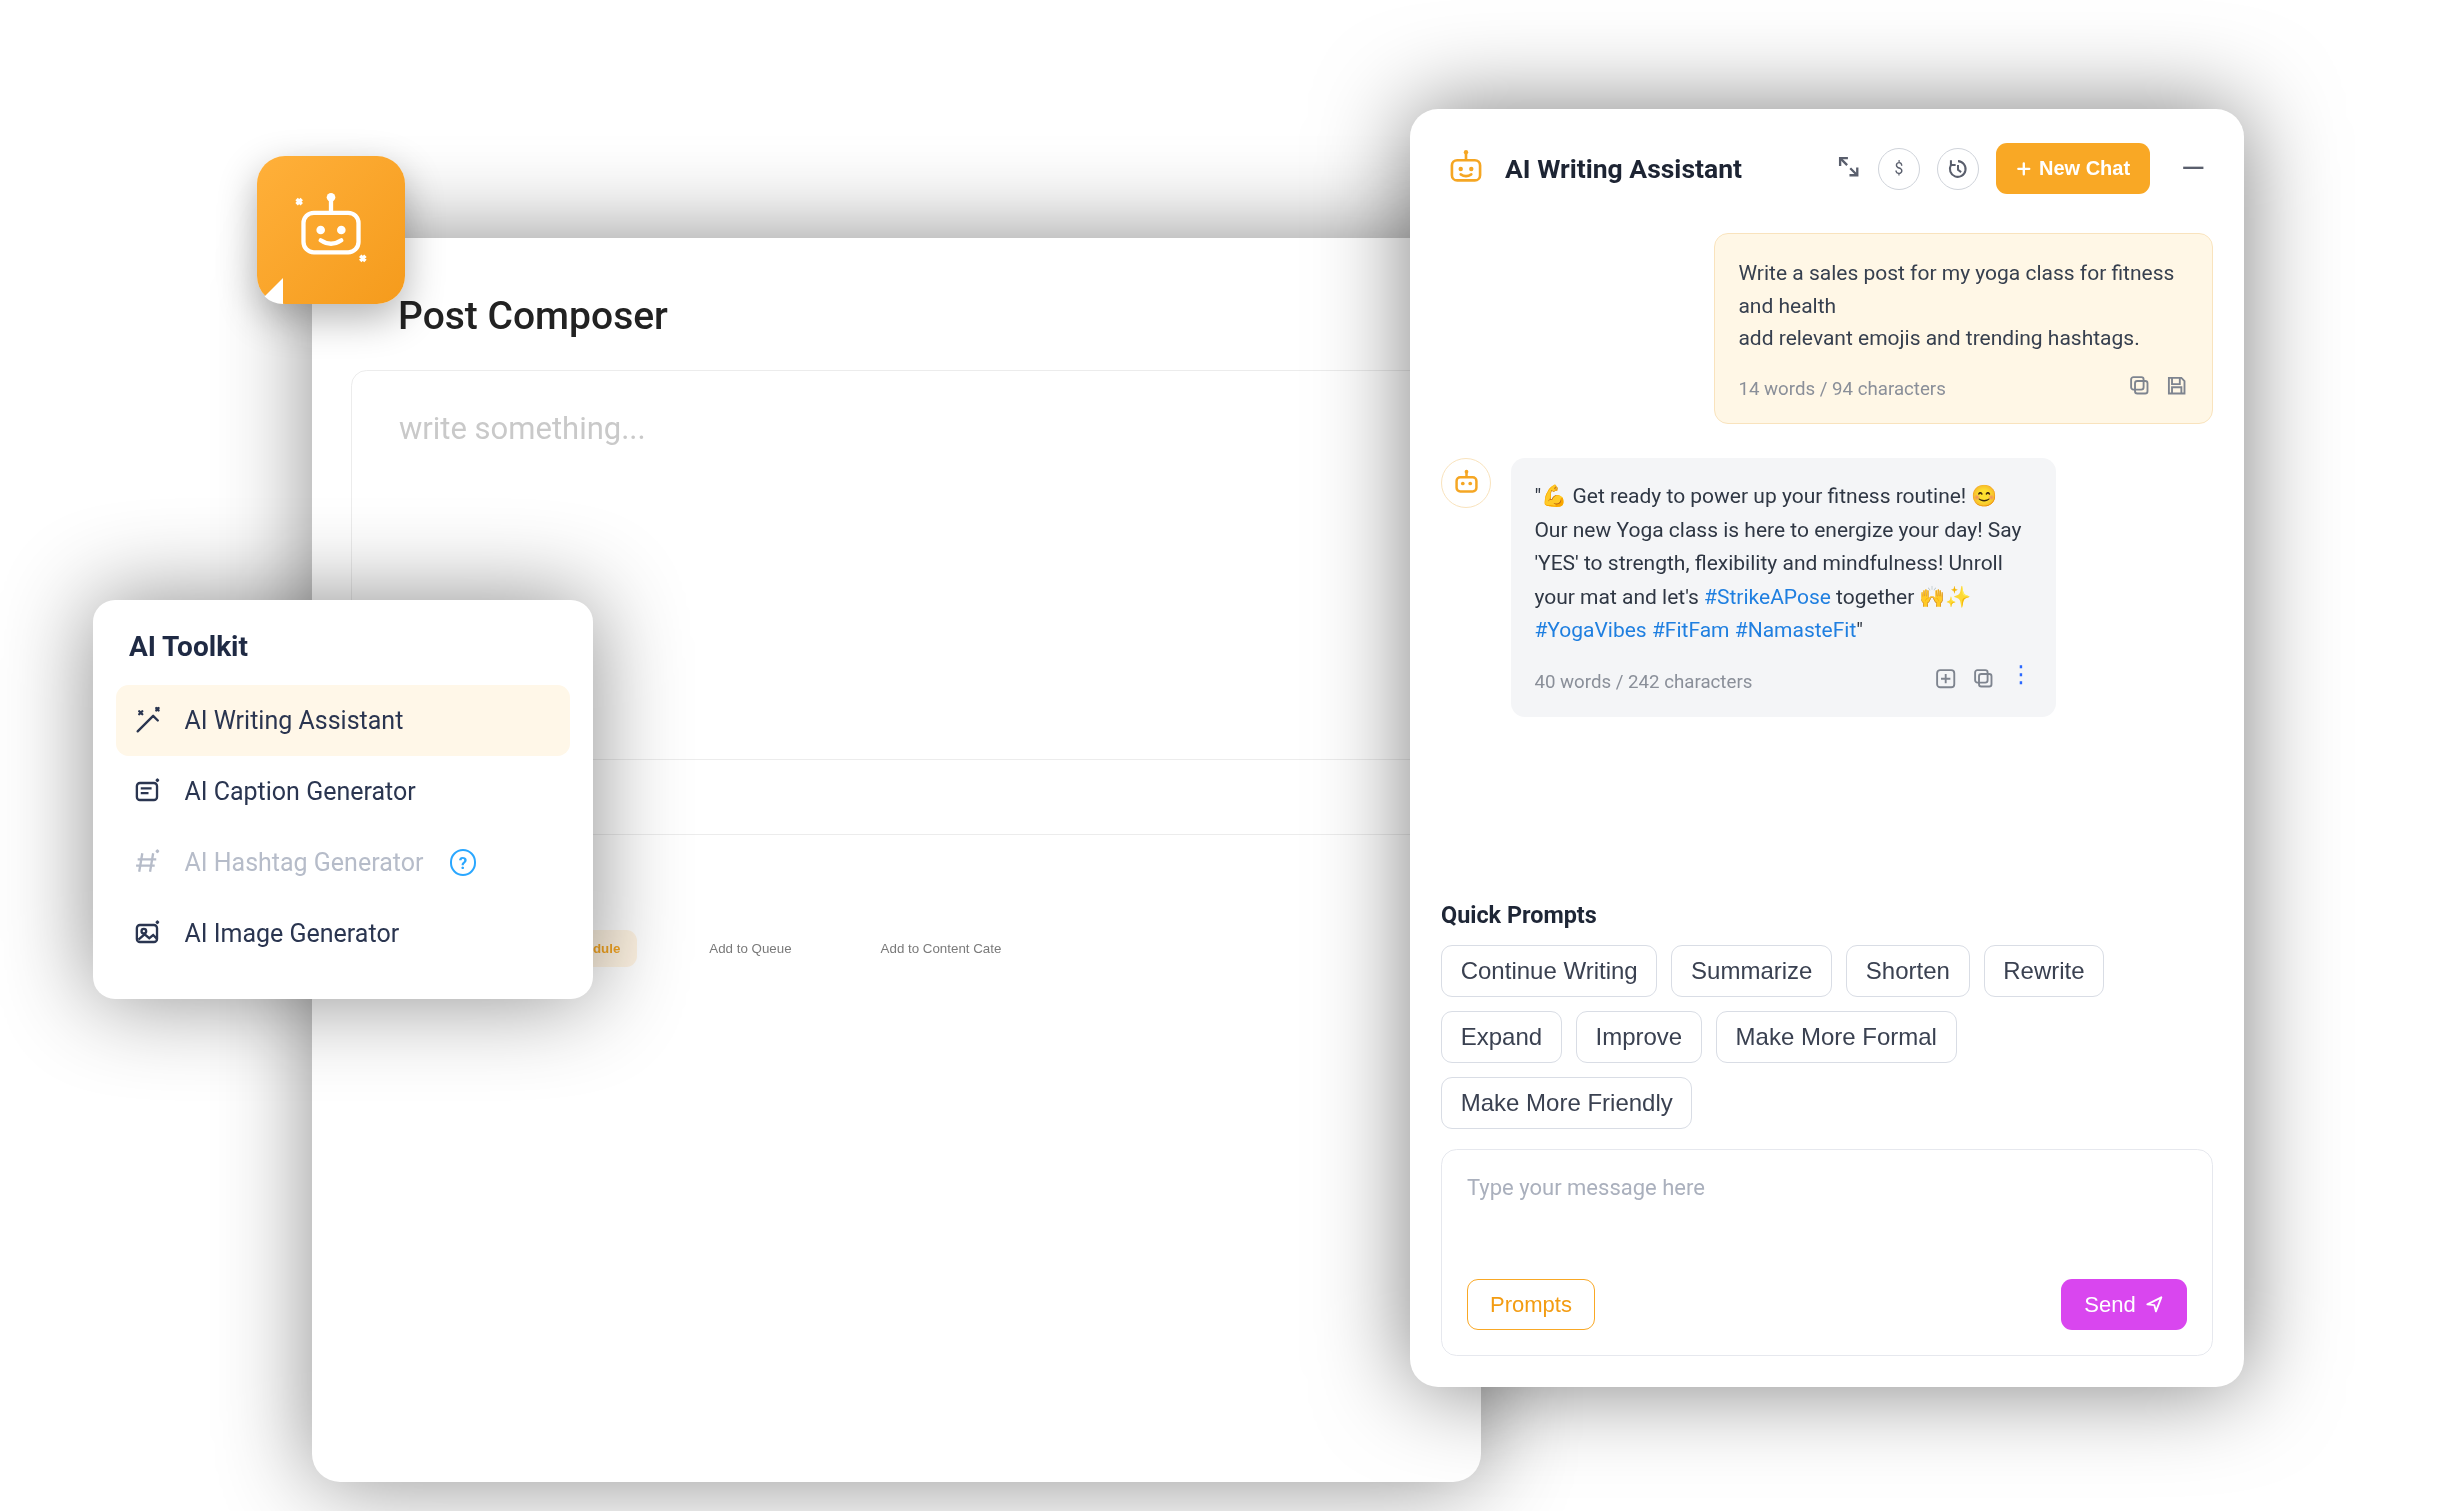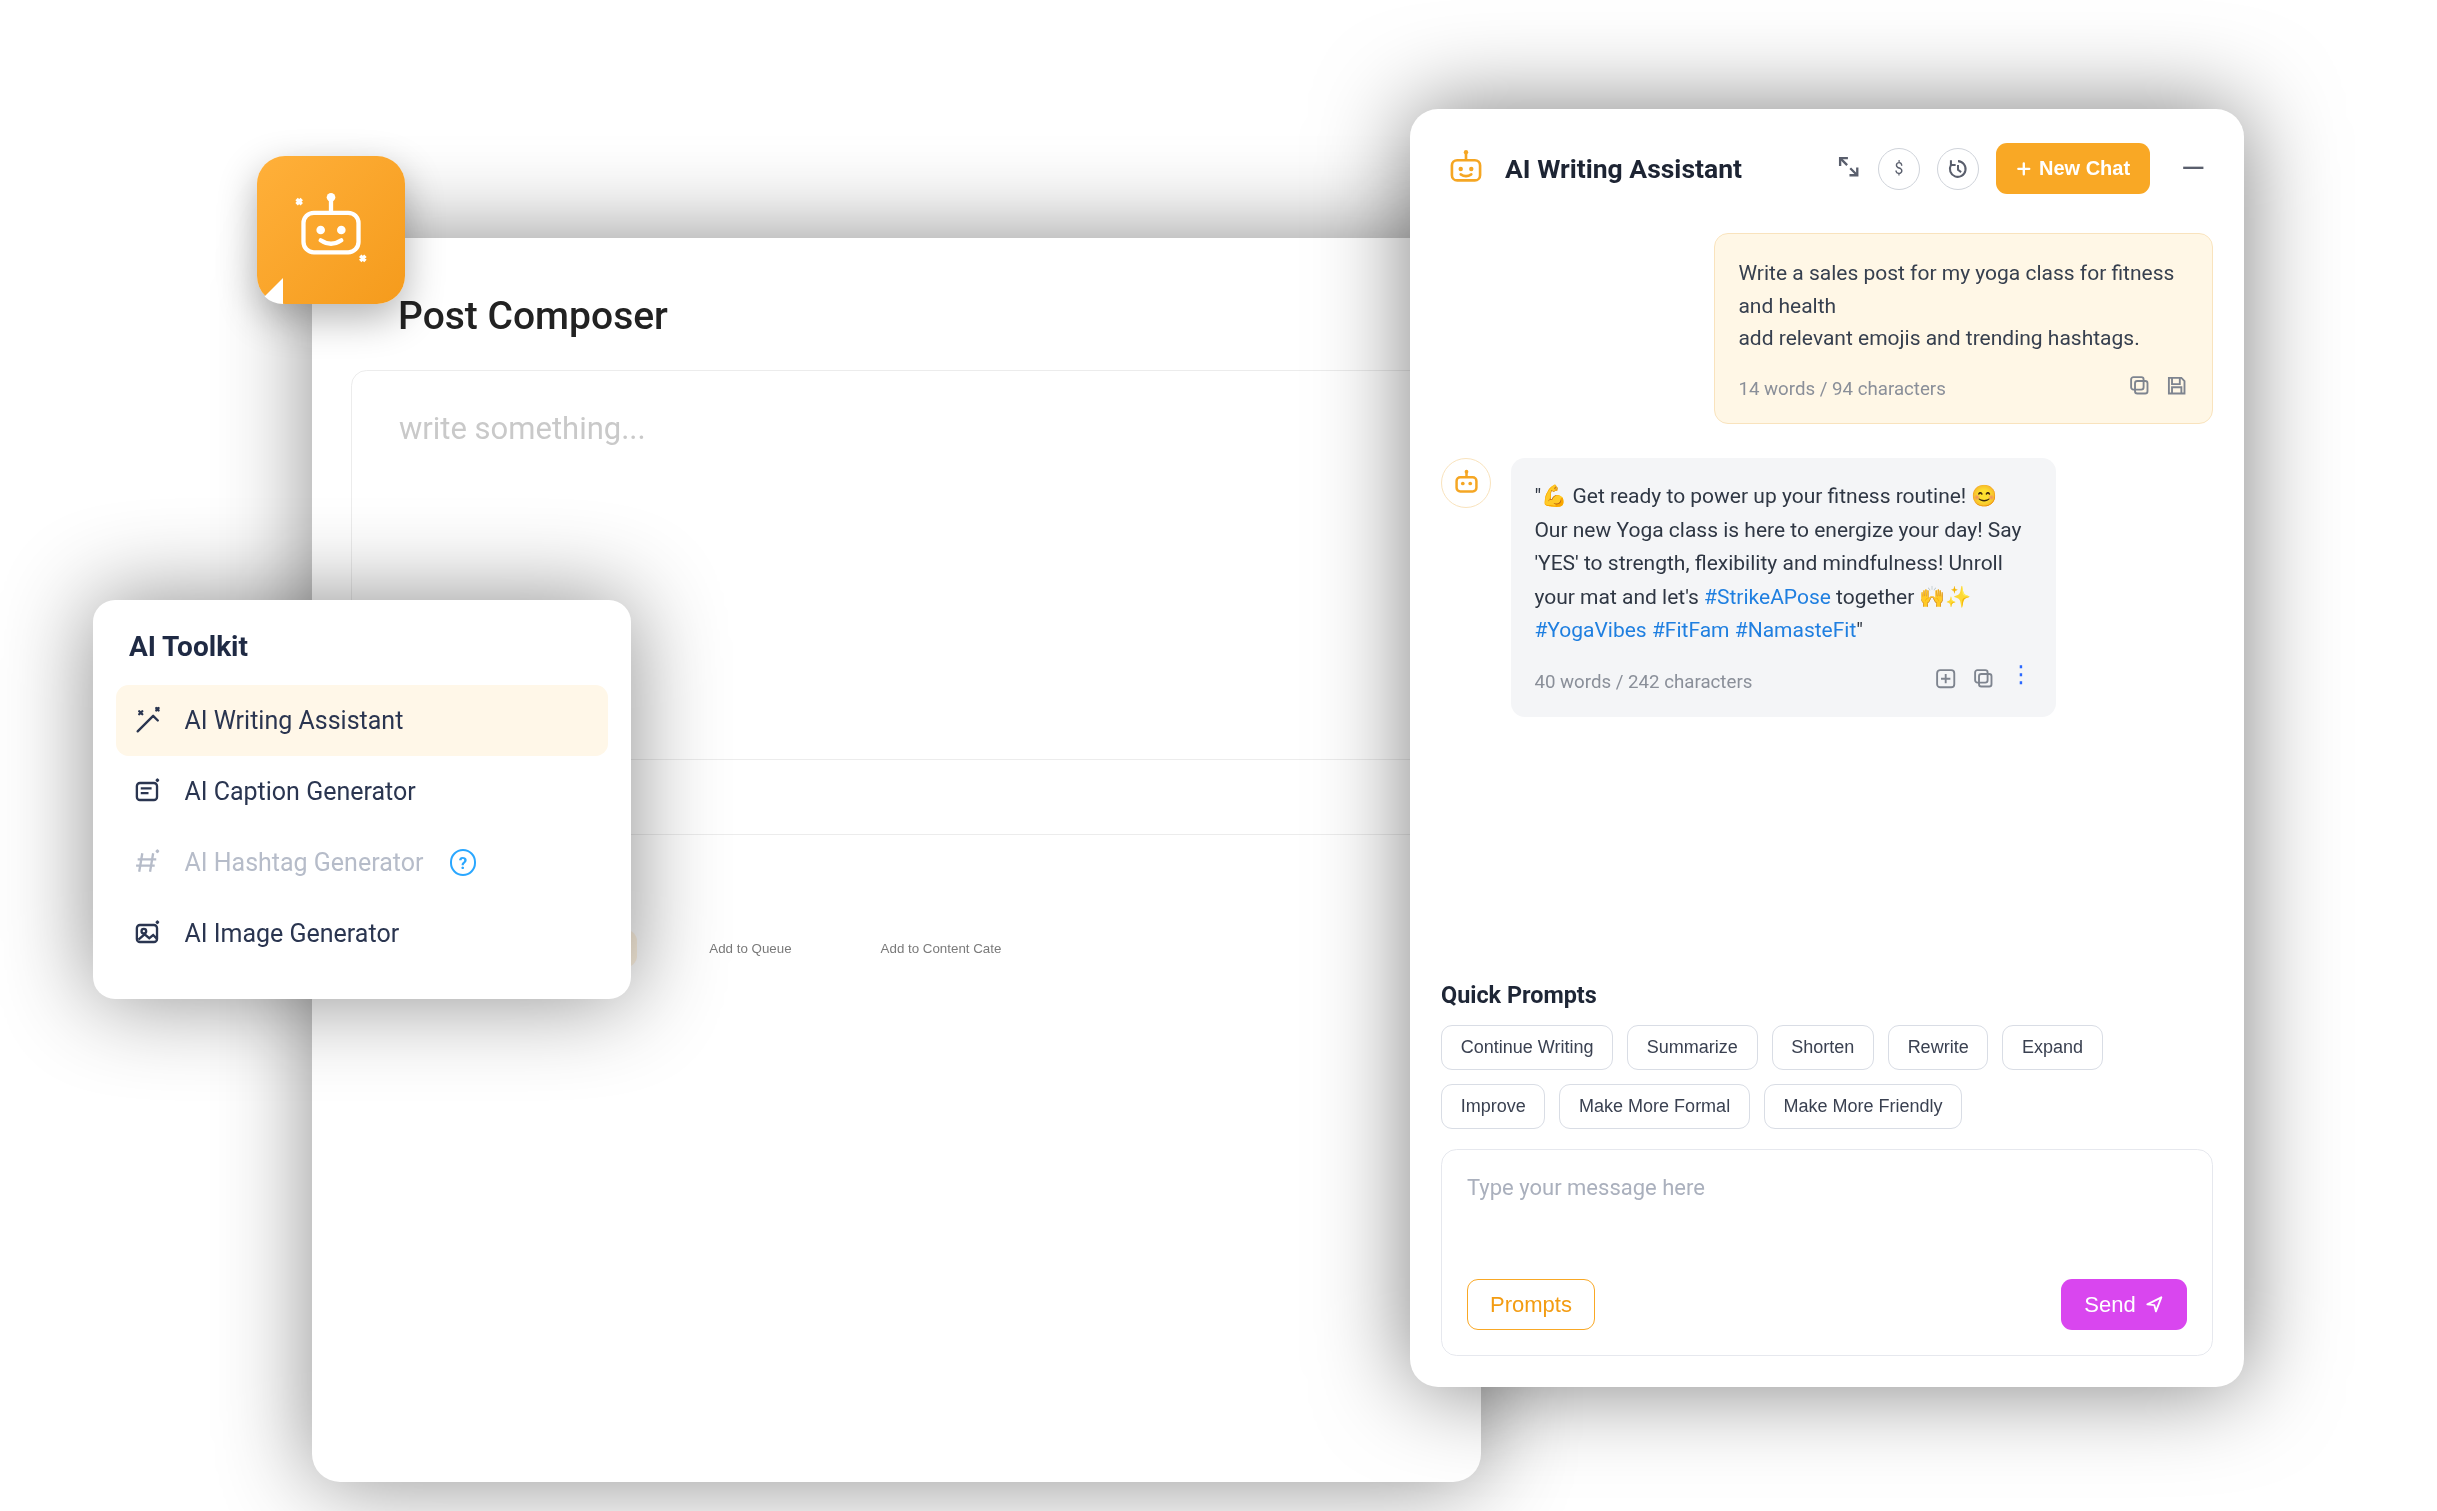--- a/index.html
+++ b/index.html
@@ -60,21 +60,21 @@
   content:""; position:absolute; left:0; bottom:0;
   border-width: 0 0 26.5px 26.5px; border-style: solid;
   border-color: transparent transparent #fff transparent;
   border-bottom-left-radius: 28px;
 }
 
 
 .toolkit {
   position: absolute;
   left: 93px; top: 600px;
-  width: 538px;
+  width: 500px;
   background: #fff;
   border-radius: 22px;
   box-shadow: 0 0 93px rgba(0,0,0,.45);
   padding: 30px 23.4px;
 }
 .toolkit h3 { font-size: 28px; font-weight: 700; color: #1f2a44; margin: 0 12.5px 22px; }
 .toolkit .item {
   display:flex; align-items:center; gap: 20px;
   font-size: 25px; color: #2a3550;
   padding: 20px 17px; border-radius: 12.5px; cursor: pointer;
@@ -132,21 +132,21 @@
 .bubble-bot {
   background: #f4f5f7; border-radius: 14px; padding: 22px 23.4px 17px;
   color:#2f3744; font-size:21px; line-height:1.6; max-width: 545px;
 }
 .bubble-bot .hash { color:#1f7fe0; }
 
 .quickprompts { padding: 20px 31px; }
 .quickprompts h4 { font-size: 23.4px; font-weight:700; color:#1e2636; margin-bottom:16px; }
 .chip-row { display:flex; flex-wrap:wrap; gap: 14px; }
 .chip { border:1.6px solid #d9dde5; background:#fff; color:#3a4151;
-  border-radius: 11px; padding: 11px 18.7px; font-size: 18px; }
+  border-radius: 11px; padding: 11px 18.7px; font-size: 24px; }
 
 .input-area { margin: 0 31px 31px; border:1.6px solid #e6e8ee; border-radius: 15.6px;
   padding: 25px 25px; }
 .input-area .ph { color:#aab0bd; font-size:22px; min-height: 93px; }
 .input-actions { display:flex; justify-content:space-between; margin-top: 11px; }
 .btn-prompts { border:1.6px solid #f9a825; color:#f39c12; background:#fff;
   padding: 6px 22px; border-radius:11px; font-size:22px; }
 .btn-send { background:#d946ef; color:#fff; border:none;
   padding: 12.5px 23.4px; border-radius:11px; font-size:22px;
   display:flex; align-items:center; gap:9.3px; }

